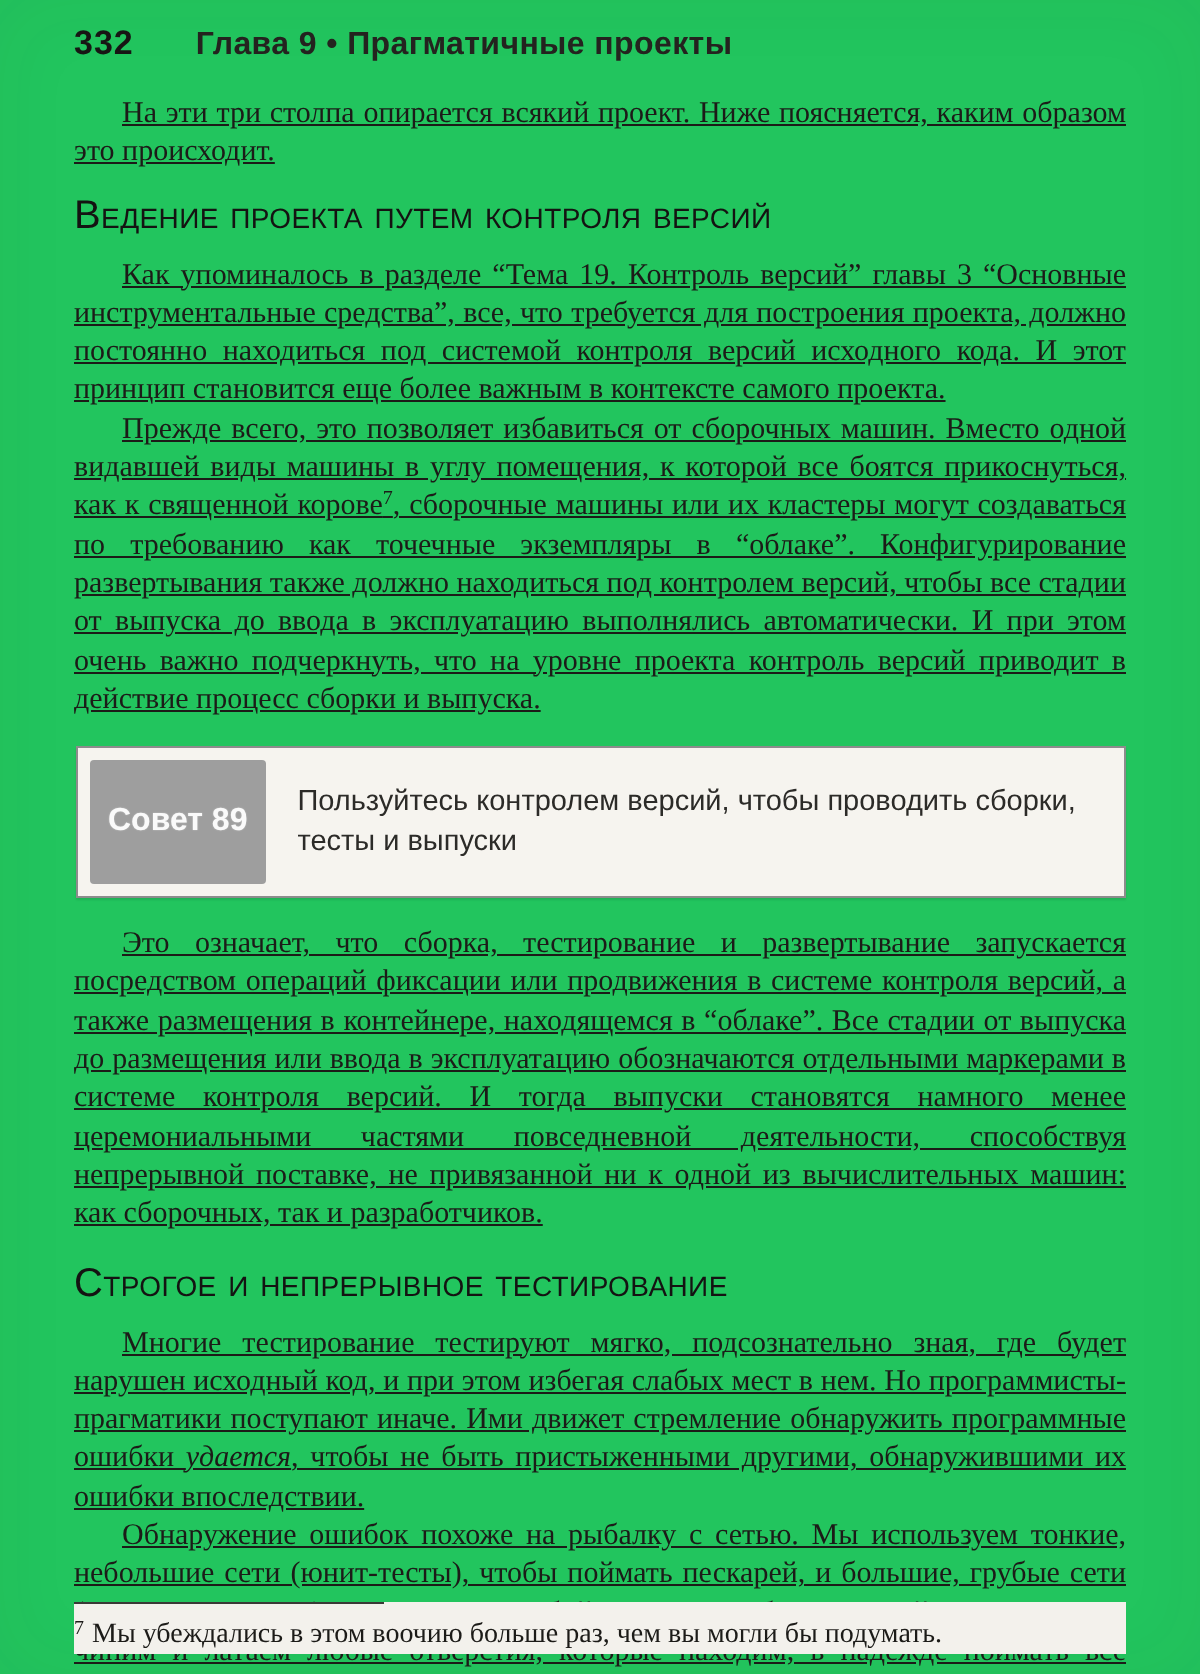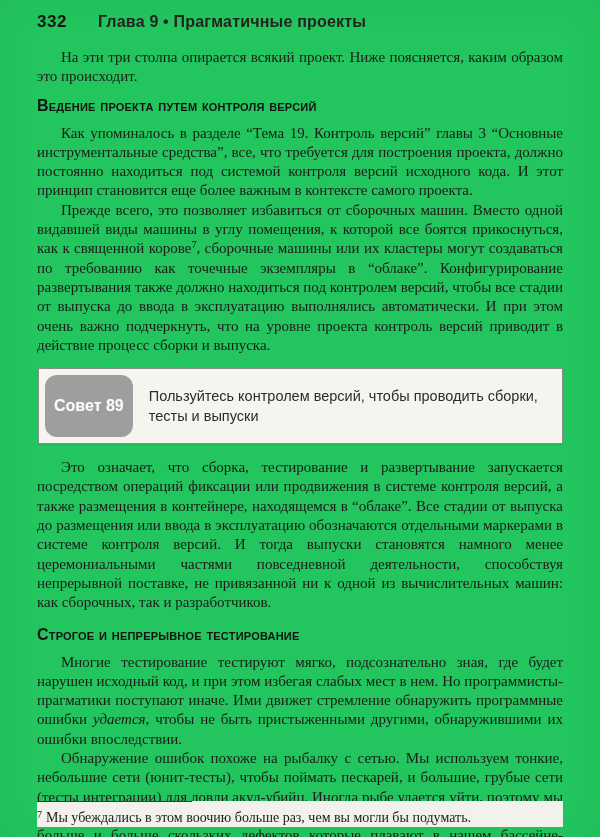--- a/index.html
+++ b/index.html
@@ -37,33 +37,34 @@
   }
   
   .flow p.body-p {
     font-family: "Liberation Serif", serif;
     font-size: 15px;
     line-height: 19.3px;
     text-align: justify;
     text-indent: 24px;
     color: #1c1b18;
     hyphens: auto;
+    text-decoration: underline;
     -webkit-hyphens: auto;
   }
   .flow p.body-p sup {
     font-size: 10px;
     line-height: 0;
     vertical-align: 5px;
   }
   
   .section-title {
     font-family: "Liberation Sans", sans-serif;
-    font-weight: bold;
+    font-weight: normal;
     font-variant: small-caps;
-    font-size: 16px;
+    font-size: 20px;
     color: #141312;
     letter-spacing: 0.2px;
     margin: 13px 0 9px 0;
   }
   .section-title:first-of-type { margin-top: 10px; }
   
   .tipbox {
     display: flex;
     align-items: center;
     border: 1px solid #8c8c8c;
@@ -73,21 +74,21 @@
     padding: 6px;
     min-height: 54px;
   }
   .tip-badge {
     background: #9e9e9e;
     color: #fafafa;
     font-family: "Liberation Sans", sans-serif;
     font-weight: bold;
     font-size: 16px;
     padding: 22px 9px;
-    border-radius: 12px;
+    border-radius: 2px;
     white-space: nowrap;
     text-shadow: 0 0 1px rgba(255,255,255,0.4);
   }
   .tip-text {
     font-family: "Liberation Sans", sans-serif;
     font-size: 14.5px;
     line-height: 1.4;
     color: #2c2b28;
     margin-left: 16px;
     max-width: 392px;

